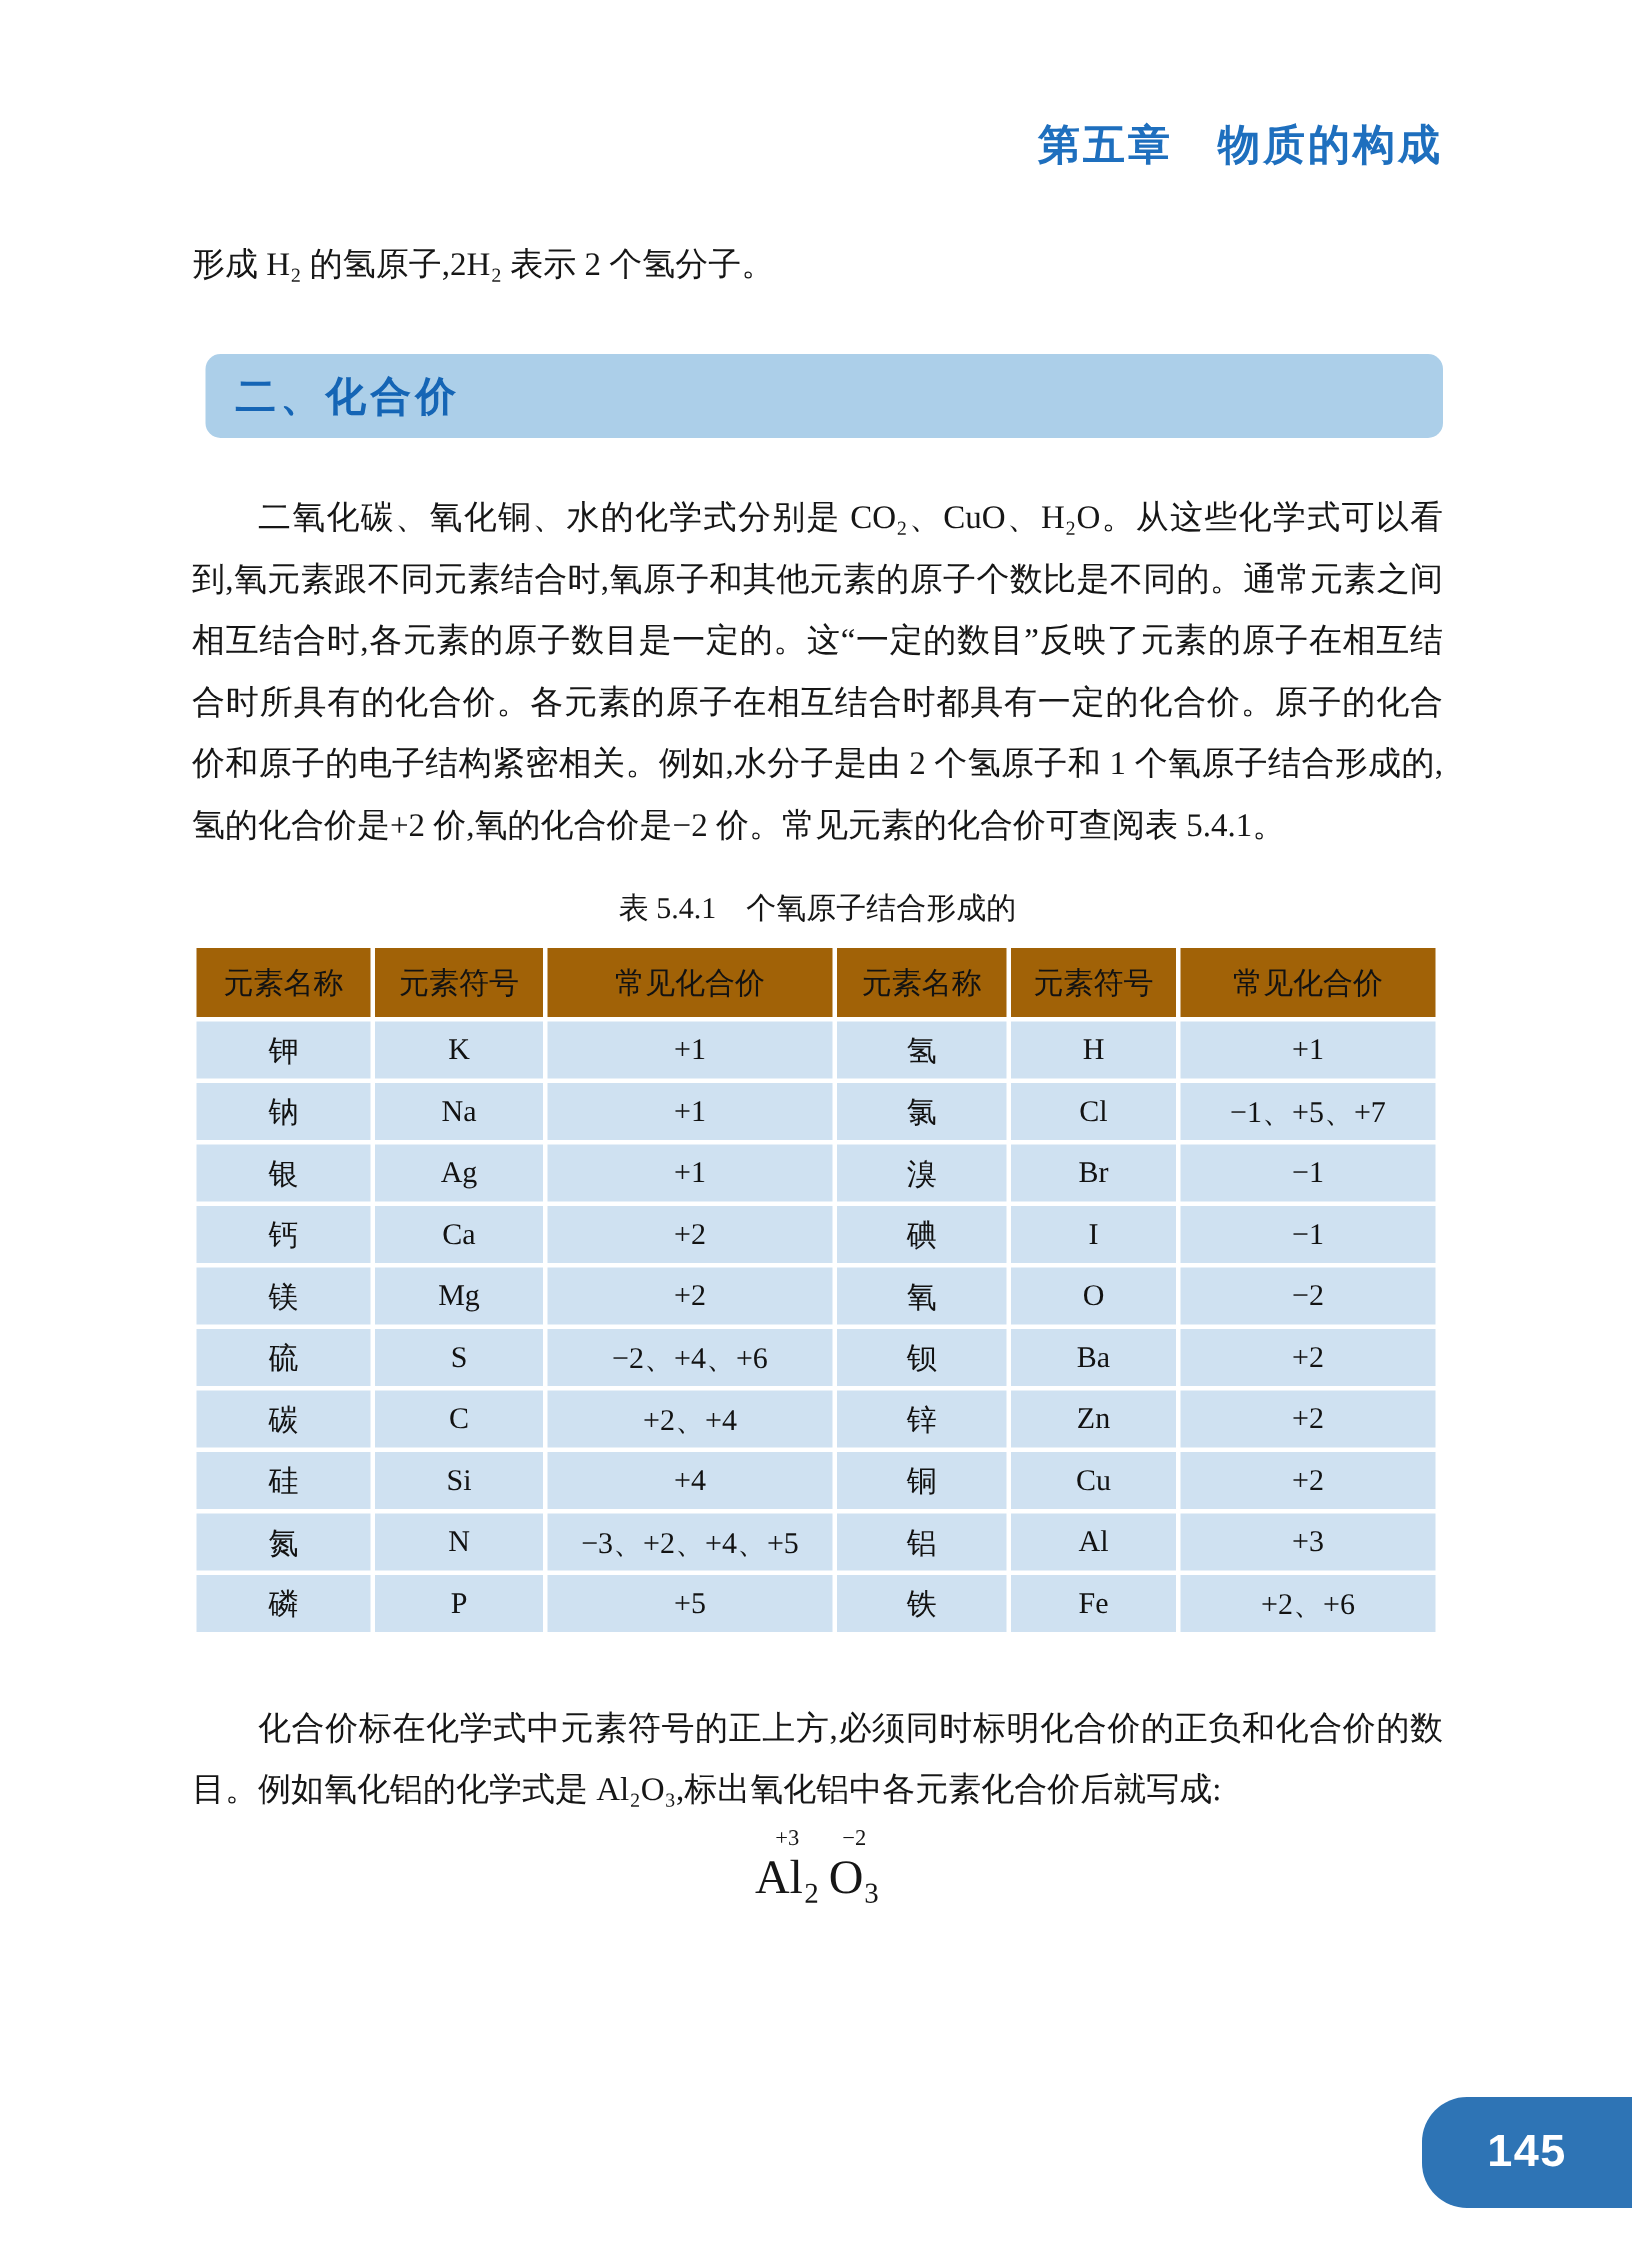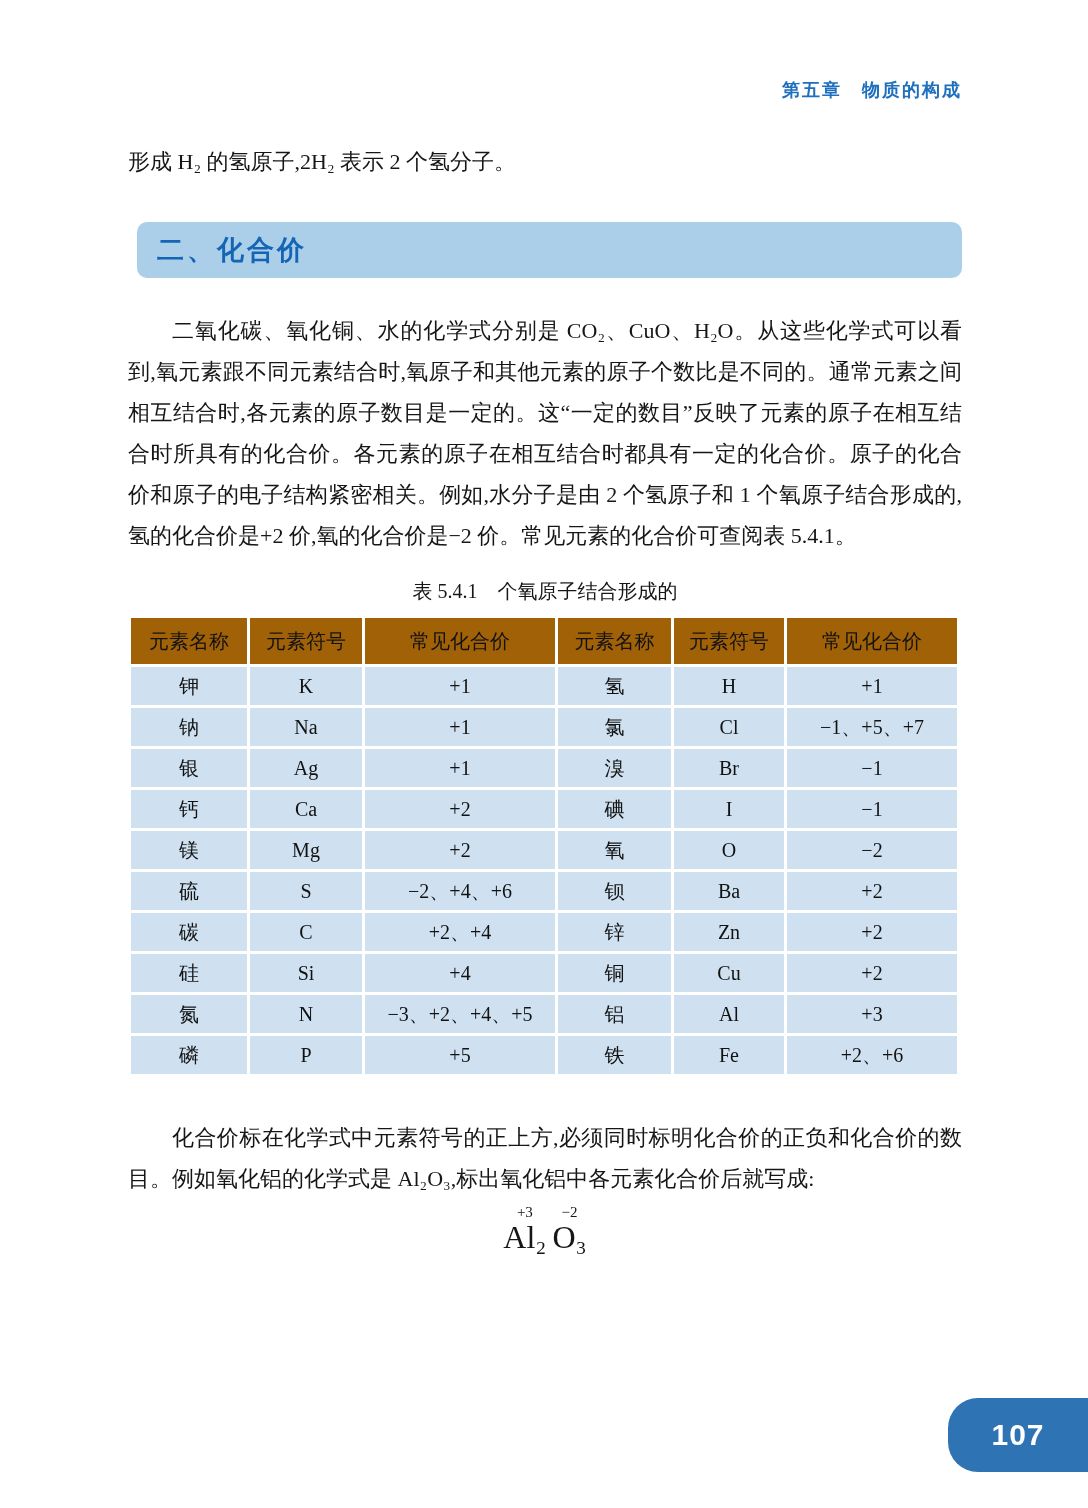--- a/index.html
+++ b/index.html
@@ -14,21 +14,21 @@
     font-family: "Liberation Serif", "DejaVu Serif", serif;
     color: #161616;
   }
   .content { padding: 0 126px 0 128px; }
 
   .chapter-header {
     margin-top: 78px;
     text-align: right;
     font-family: "Liberation Sans", "DejaVu Sans", sans-serif;
     font-weight: bold;
-    font-size: 18px;
+    font-size: 28px;
     color: #1e6fbe;
     letter-spacing: 2px;
   }
 
   .intro-line {
     margin-top: 44px;
     font-size: 22px;
     line-height: 32px;
   }
 
@@ -253,15 +253,15 @@
       </span>
       <span class="f-group">
         <span class="f-val">−2</span>
         <span class="f-base">O₃</span>
       </span>
     </div>
 
   </div>
 
   <div class="page-badge">
-    <span>107</span>
+    <span>145</span>
   </div>
 </div>
 
 </body></html>

